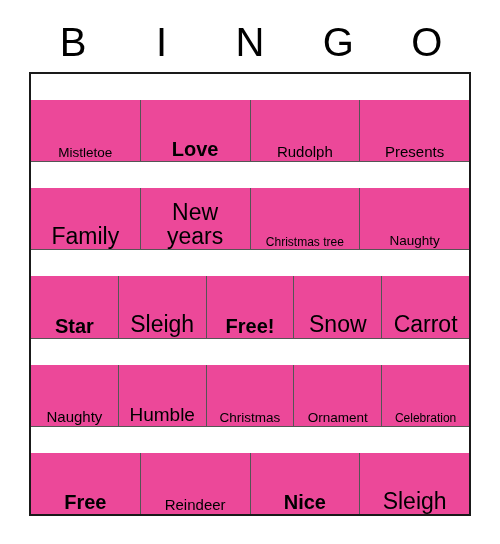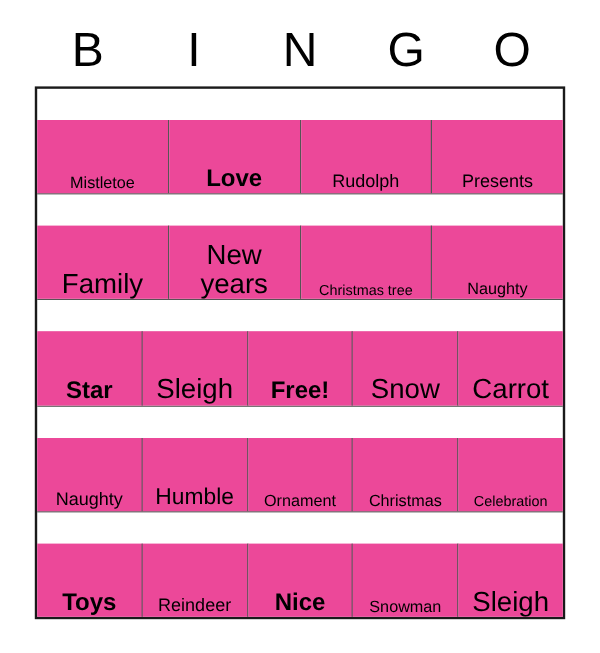--- a/index.html
+++ b/index.html
@@ -156,42 +156,39 @@
     </div>
 
     <div class="grid-row">
       <div class="cell">
           <span class="cell-text fs-md">Naughty</span>
         </div>
       <div class="cell">
           <span class="cell-text fs-lg">Humble</span>
         </div>
       <div class="cell">
-          <span class="cell-text fs-sm">Ornament</span>
+          <span class="cell-text fs-sm">Christmas</span>
         </div>
       <div class="cell">
-          <span class="cell-text fs-sm">Christmas</span>
+          <span class="cell-text fs-sm">Ornament</span>
         </div>
       <div class="cell">
           <span class="cell-text fs-xs">Celebration</span>
         </div>
     </div>
 
     <div class="grid-row">
       <div class="cell">
-          <span class="cell-text fs-xxl">Toys</span>
+          <span class="cell-text fs-xxl">Free</span>
         </div>
       <div class="cell">
           <span class="cell-text fs-md">Reindeer</span>
         </div>
       <div class="cell">
           <span class="cell-text fs-xxl">Nice</span>
-        </div>
-      <div class="cell">
-          <span class="cell-text fs-sm">Snowman</span>
         </div>
       <div class="cell">
           <span class="cell-text fs-xl">Sleigh</span>
         </div>
     </div>
 
   </div>
 </div>
 
 </body></html>

